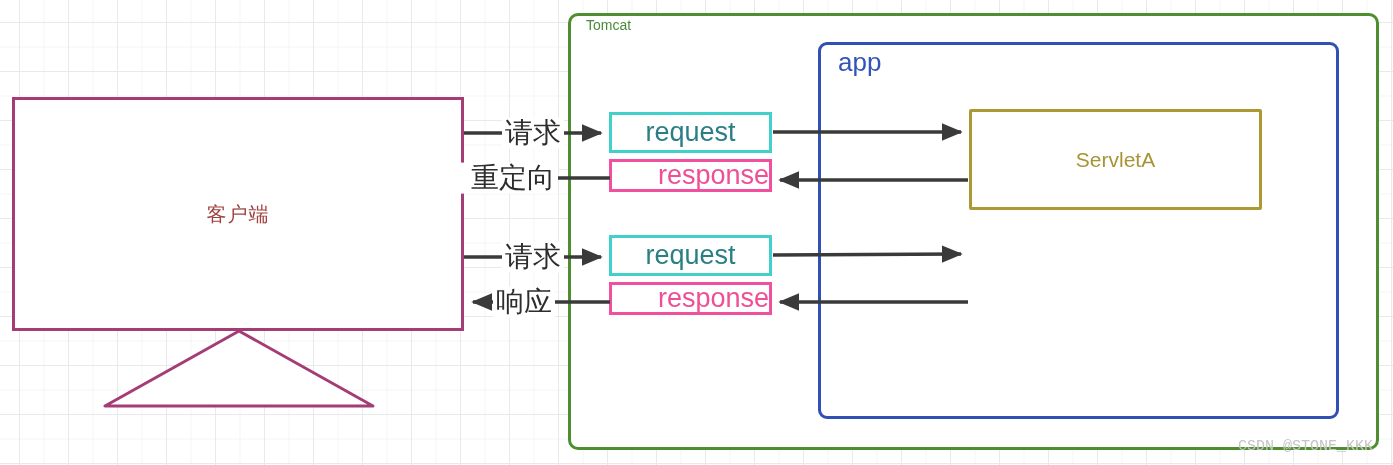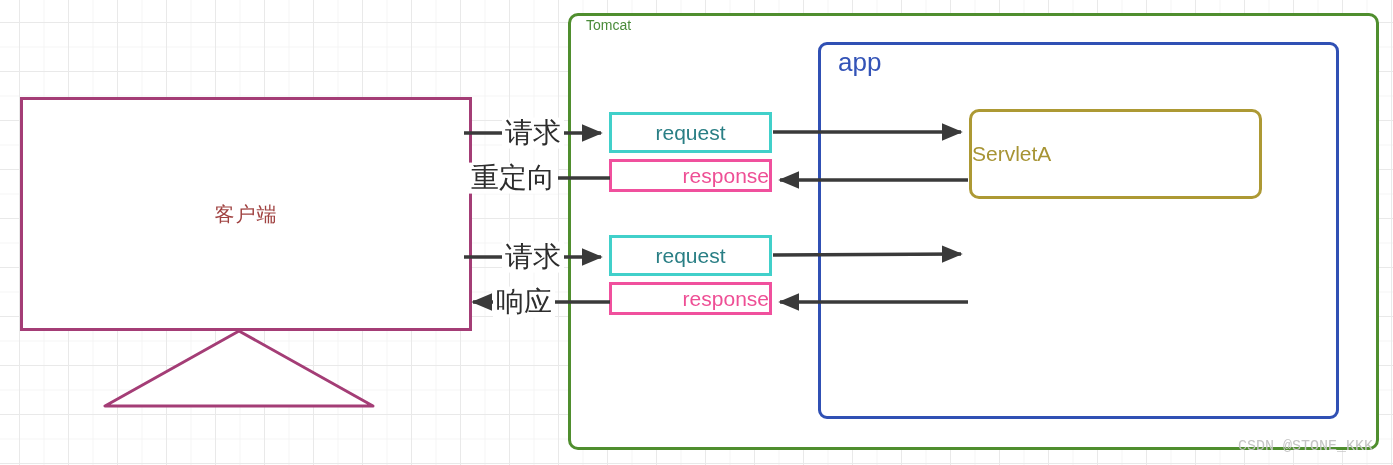--- a/index.html
+++ b/index.html
@@ -34,45 +34,45 @@
   .app-box {
     left: 818px; top: 42px; width: 521px; height: 377px;
     border: 3px solid #3050b4; border-radius: 9px; z-index: 2;
   }
   .app-label {
     position: absolute; left: 838px; top: 47px;
     color: #3353b7; font-size: 26px; z-index: 5;
   }
 
   .servlet-box {
-    left: 969px; width: 293px; height: 90px;
-    border: 3px solid #ad9934; border-radius: 10px; z-index: 3;
-    display: flex; align-items: center; justify-content: flex-start;
+    left: 969px; width: 293px; height: 101px;
+    border: 3px solid #ad9934; border-radius: 2px; z-index: 3;
+    display: flex; align-items: center; justify-content: center;
     color: #a79434; font-size: 21px;
   }
   .servlet-a { top: 109px; }
   .servlet-b { top: 231px; }
 
   .msg-box {
     left: 609px; width: 163px; z-index: 3;
     display: flex; align-items: center; justify-content: center;
-    font-size: 21px;
+    font-size: 27px;
   }
   .request-box  { border: 3px solid #41d0ca; color: #2a7f85; height: 41px; }
   .response-box { border: 3px solid #f0509d; color: #ee4f95; height: 33px; justify-content: flex-end; }
   .request-1  { top: 112px; }
   .response-1 { top: 159px; }
   .request-2  { top: 235px; }
   .response-2 { top: 282px; }
 
   .client-box {
     left: 12px; top: 97px; width: 452px; height: 234px;
     border: 3px solid #a43d76; z-index: 3;
     display: flex; align-items: center; justify-content: center;
-    color: #a04241; font-size: 20px; letter-spacing: 1px; margin-left: 8px;
+    color: #a04241; font-size: 20px; letter-spacing: 1px;
   }
 
   .overlay-svg {
     position: absolute; left: 0; top: 0; width: 1393px; height: 465px;
     z-index: 20; pointer-events: none;
   }
 
   .arrow-label {
     position: absolute; transform: translate(-50%, -50%);
     background: #ffffff; color: #2d2d2d; font-size: 28px;

